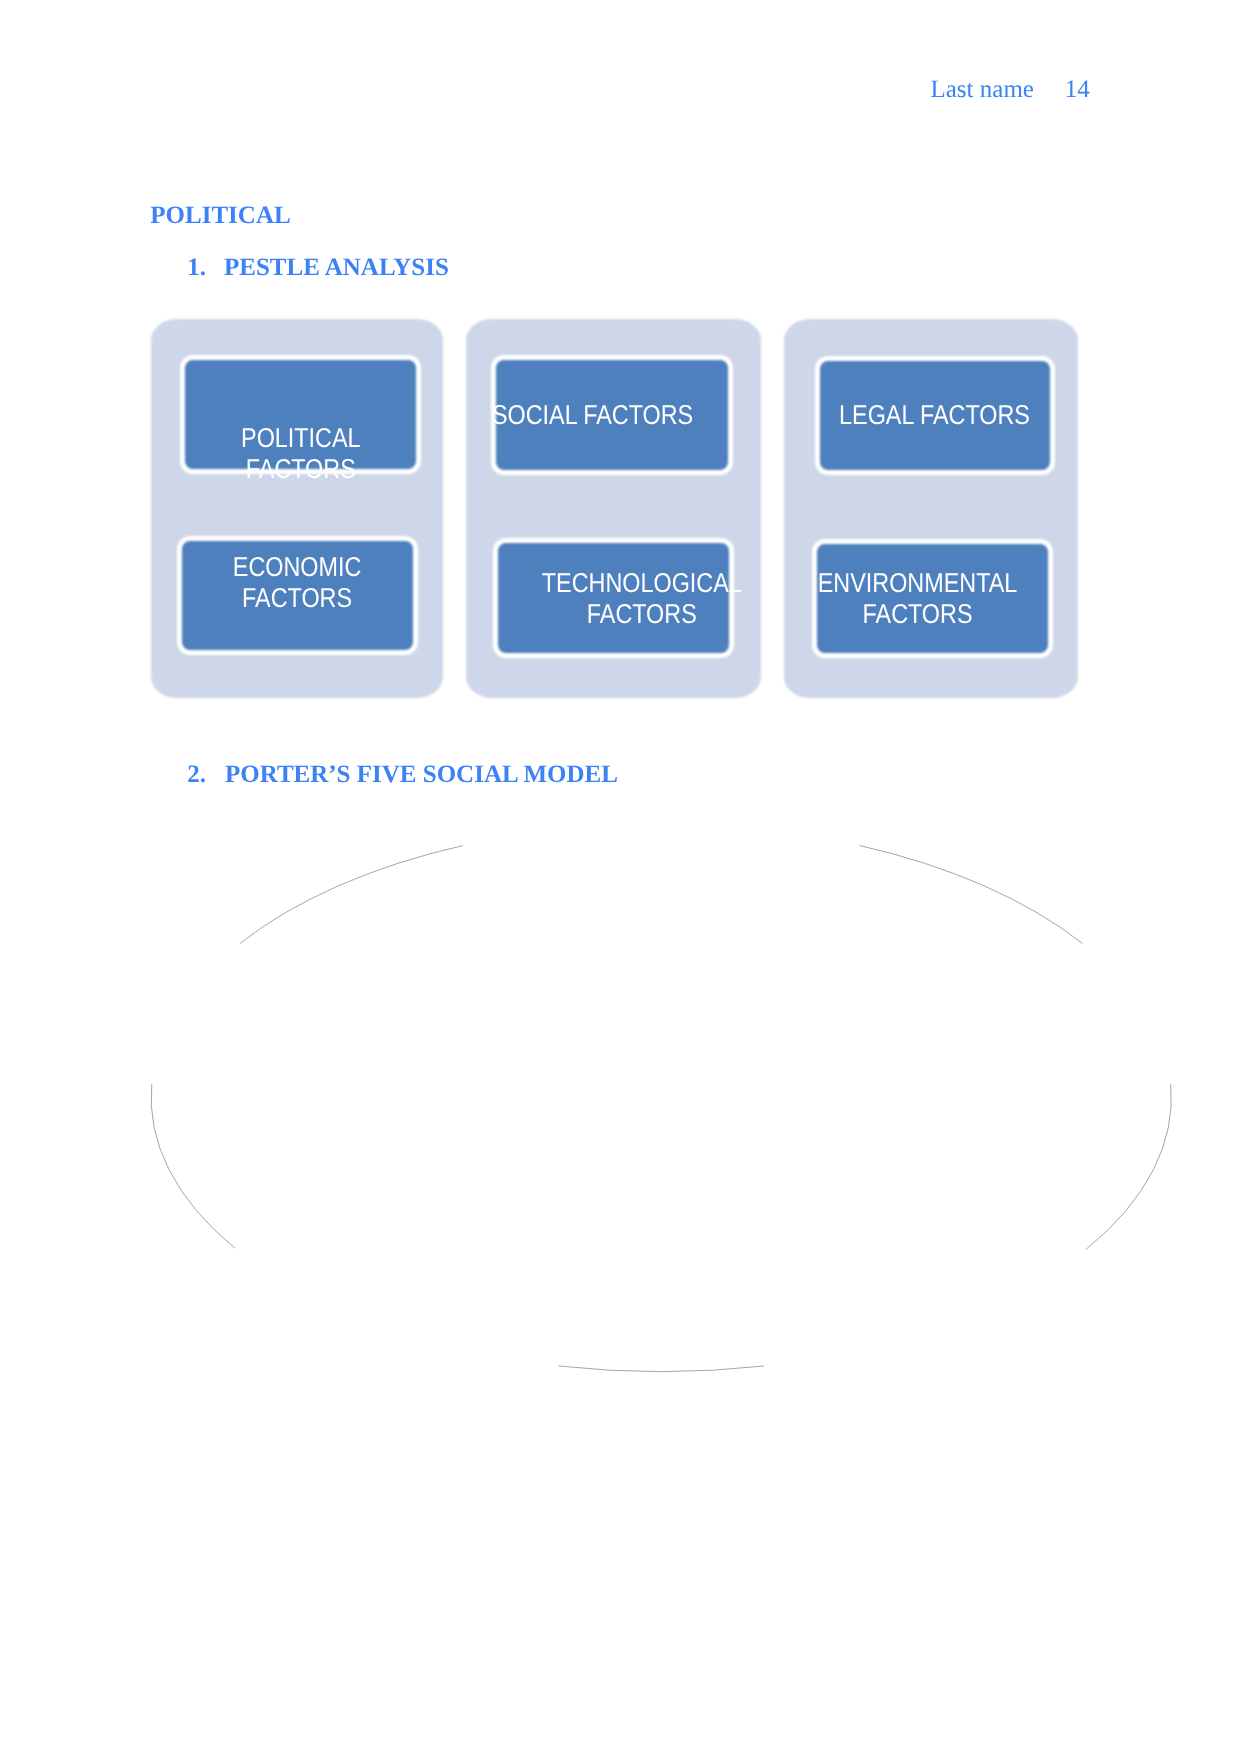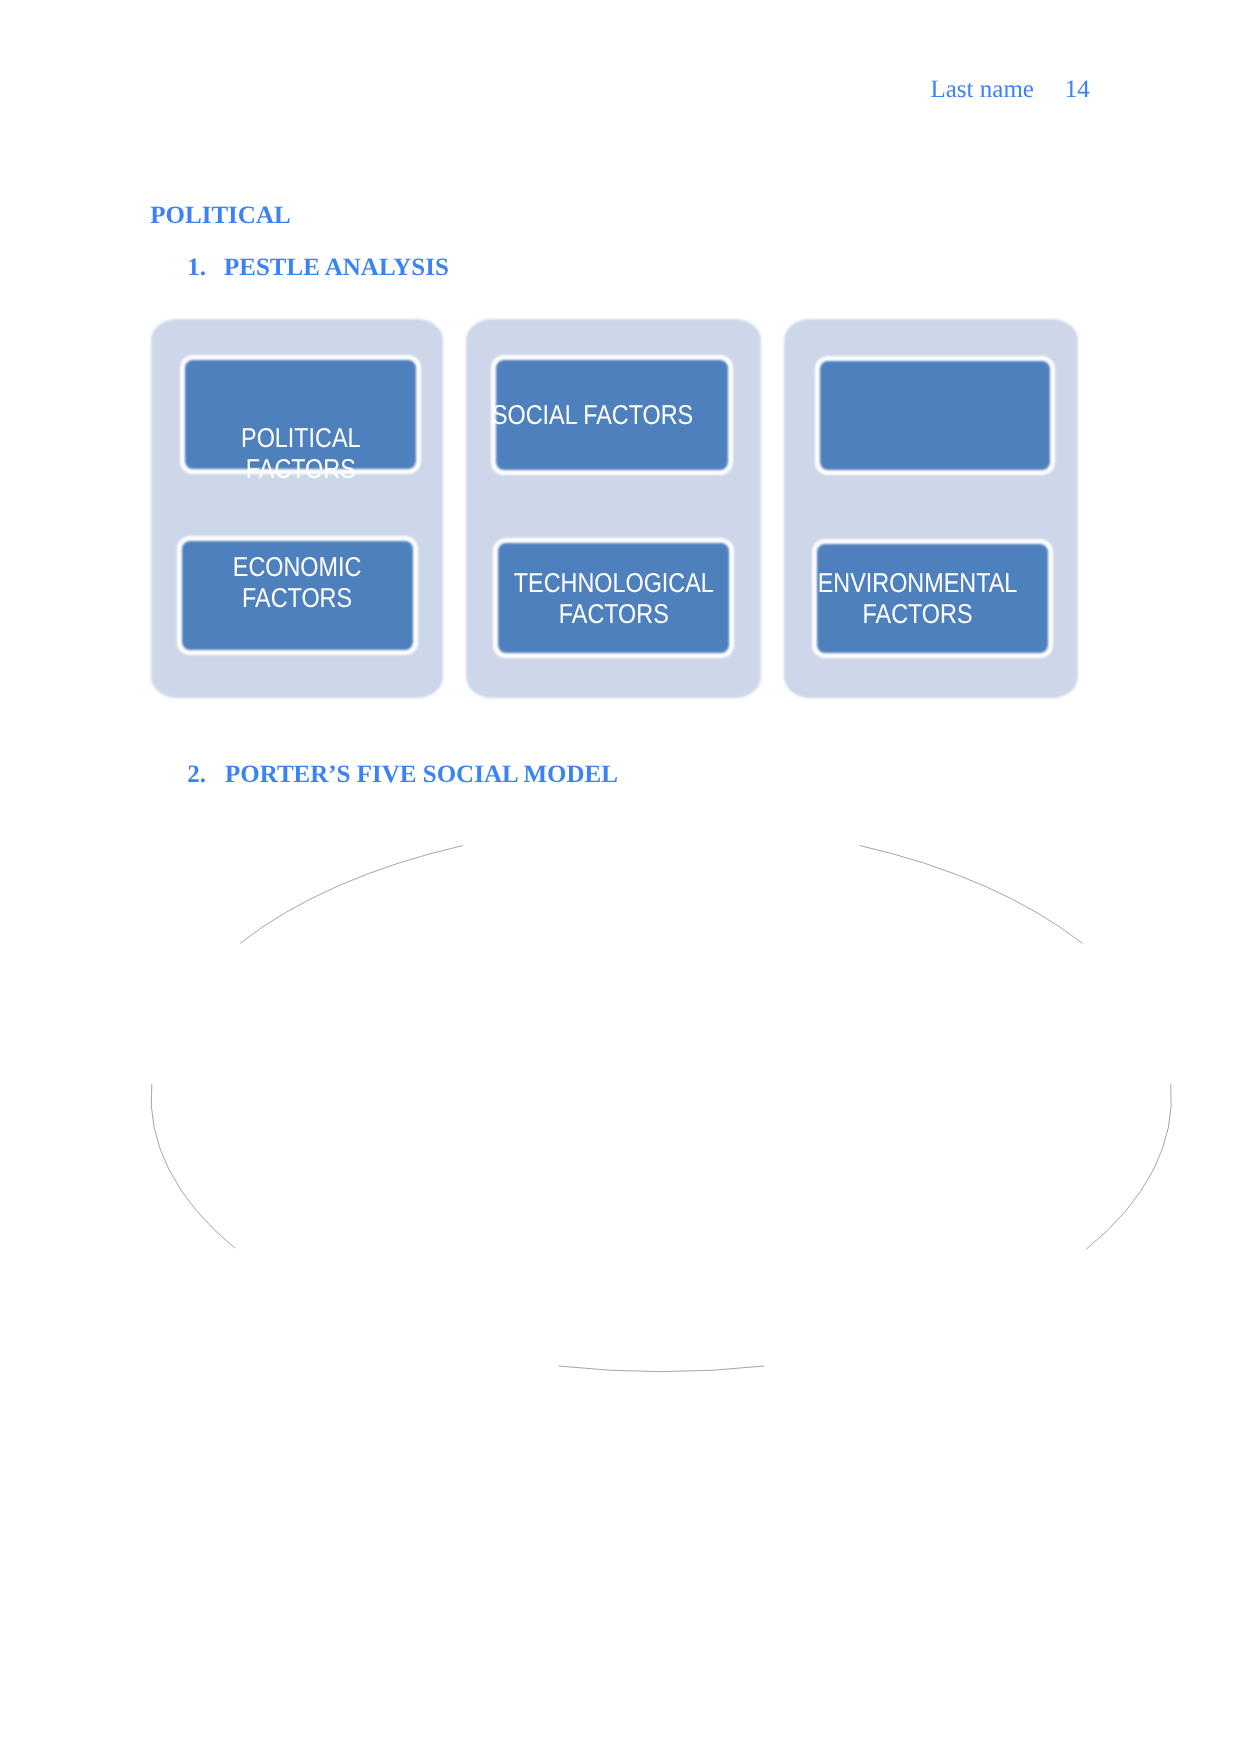--- a/index.html
+++ b/index.html
@@ -47,25 +47,28 @@
     <div class="bx" style="left:26.3px;top:217.2px;width:231.0px;height:108.9px;"></div>
     <div class="bxt" style="left:31.3px;top:222.2px;width:231.0px;height:82px;">
         <span>ECONOMIC
 FACTORS</span>
       </div>
     <div class="bx" style="left:340.8px;top:36.0px;width:231.7px;height:109.8px;"></div>
     <div class="bxt" style="left:345.8px;top:41.0px;width:192px;height:109.8px;">
         <span>SOCIAL FACTORS</span>
       </div>
     <div class="bx" style="left:342.9px;top:219.2px;width:231.0px;height:109.7px;"></div>
-    <div class="bxt" style="left:347.9px;top:224.2px;width:231.0px;height:109.7px;">
+    <div class="bxt" style="left:347.9px;top:224.2px;width:231.0px;height:109.7px;padding-left:28px;">
         <span>TECHNOLOGICAL
 FACTORS</span>
       </div>
     <div class="bx" style="left:664.1px;top:36.3px;width:230.8px;height:109.2px;"></div>
+    <div class="bxt" style="left:669.1px;top:41.3px;width:230.8px;height:109.2px;">
+        <span>LEGAL FACTORS</span>
+      </div>
     <div class="bx" style="left:661.1px;top:219.3px;width:231.0px;height:109.4px;"></div>
     <div class="bxt" style="left:666.1px;top:224.3px;width:202px;height:109.4px;">
         <span>ENVIRONMENTAL
 FACTORS</span>
       </div>
   </div>
 
   <div class="txt num-item" style="left:187.3px;top:761.9px;">2.</div>
   <div class="txt num-item" style="left:225.0px;top:761.9px;">PORTER’S FIVE SOCIAL MODEL</div>
 

